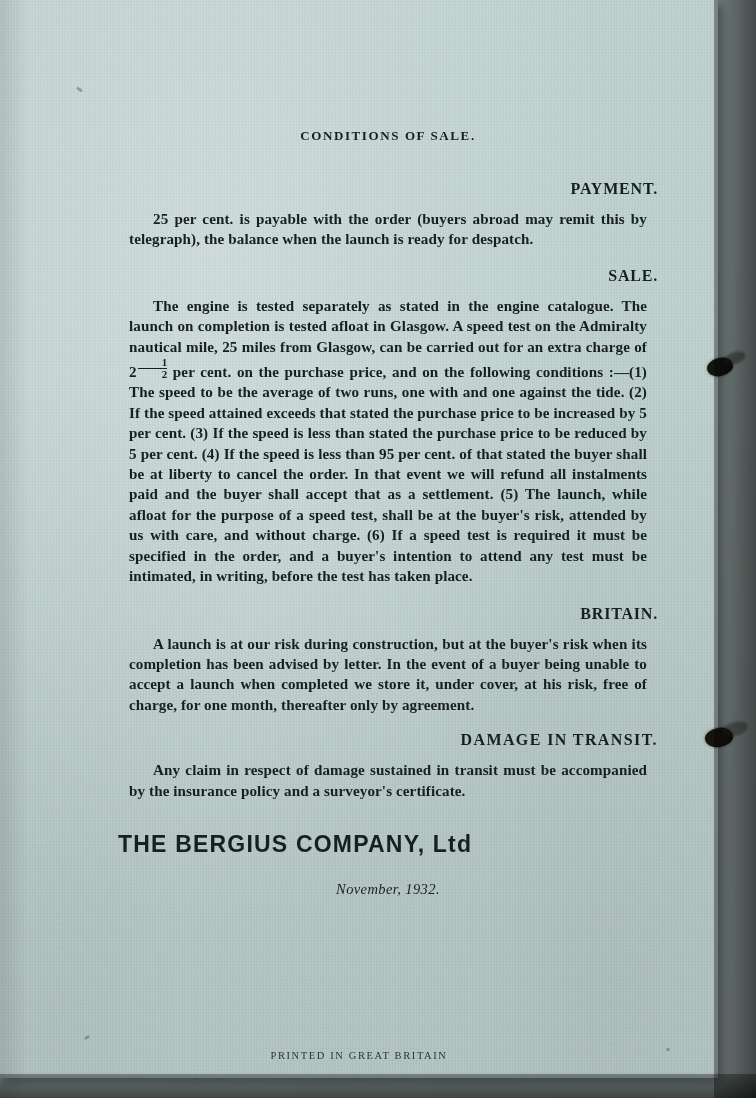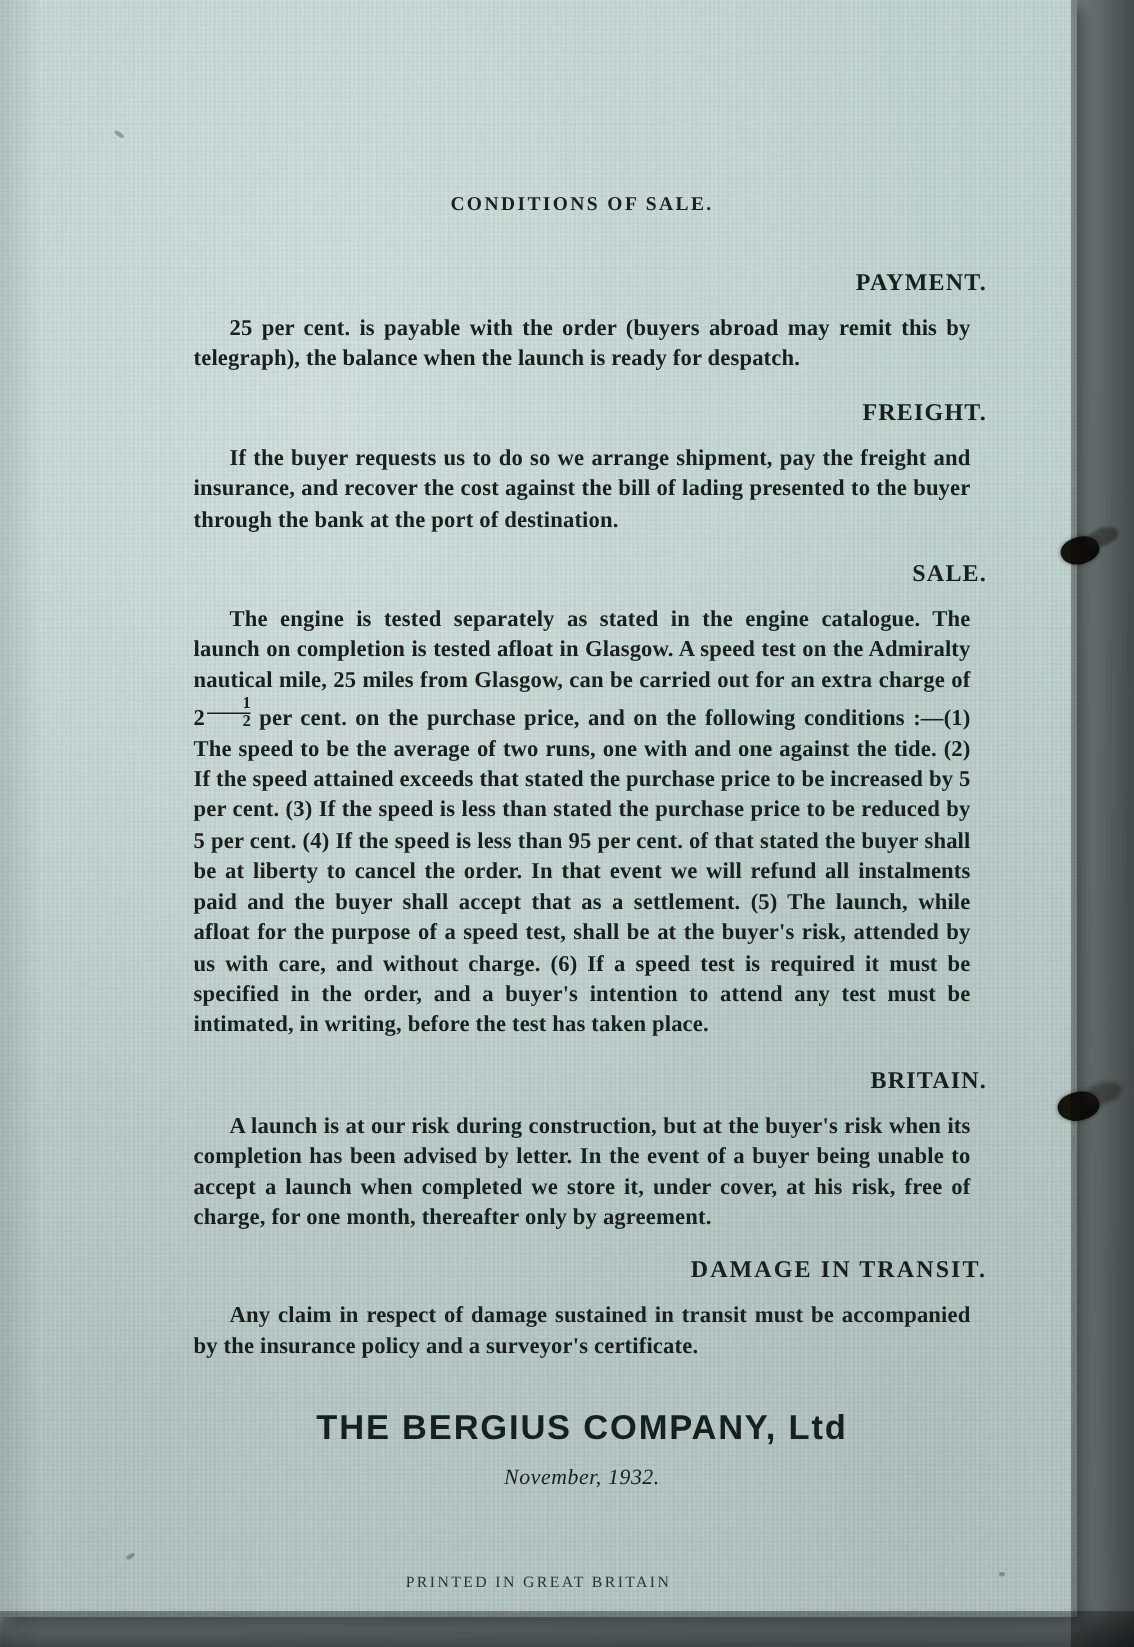--- a/index.html
+++ b/index.html
@@ -93,25 +93,24 @@
     display: inline-block;
     font-size: 11px;
     line-height: 1;
     vertical-align: -1px;
     text-align: center;
     margin-left: 1px;
   }
   .frac .num { display: block; }
   .frac .den { display: block; border-top: 1px solid #17201f; }
   .company {
-    text-align: center;
     font-weight: bold;
     font-size: 23px;
     letter-spacing: 1.2px;
-    margin: 30px 0 12px 0;
+    margin: 30px 0 23px 0;
     font-family: "Liberation Sans", sans-serif;
   }
   .date {
     text-align: center;
     font-style: italic;
     font-size: 14.5px;
     margin: 0;
     letter-spacing: 0.4px;
   }
   .footer {
@@ -185,24 +184,20 @@
 
   <div class="content">
 
     <h1 class="doc-title">CONDITIONS  OF  SALE.</h1>
 
     <div class="block payment">
       <h2 class="sec-head">PAYMENT.</h2>
       <p class="para">25 per cent. is payable with the order (buyers abroad may remit this by telegraph), the balance when the launch is ready for despatch.</p>
     </div>
 
-    <div class="block freight">
-      <h2 class="sec-head">FREIGHT.</h2>
-      <p class="para">If the buyer requests us to do so we arrange shipment, pay the freight and insurance, and recover the cost against the bill of lading presented to the buyer through the bank at the port of destination.</p>
-    </div>
 
     <div class="block tests">
       <h2 class="sec-head">SALE.</h2>
       <p class="para"><span>The engine is tested separately as stated in the engine catalogue.  The launch on completion is tested afloat in Glasgow. A speed test on the Admiralty nautical mile, 25 miles from Glasgow, can be carried out for an extra charge of 2</span><span class="frac"><span class="num">1</span><span class="den">2</span></span><span> per cent. on the purchase price, and on the following conditions :—(1) The speed to be the average of two runs, one with and one against the tide.  (2) If the speed attained exceeds that stated the purchase price to be increased by 5 per cent.  (3) If the speed is less than stated the purchase price to be reduced by 5 per cent.  (4) If the speed is less than 95 per cent. of that stated the buyer shall be at liberty to cancel the order.  In that event we will refund all instalments paid and the buyer shall accept that as a settlement.  (5) The launch, while afloat for the purpose of a speed test, shall be at the buyer's risk, attended by us with care, and without charge. (6) If a speed test is required it must be specified in the order, and a buyer's intention to attend any test must be intimated, in writing, before the test has taken place.</span></p>
     </div>
 
     <div class="block storage">
       <h2 class="sec-head">BRITAIN.</h2>
       <p class="para">A launch is at our risk during construction, but at the buyer's risk when its completion has been advised by letter.  In the event of a buyer being unable to accept a launch when completed we store it, under cover, at his risk, free of charge, for one month, thereafter only by agreement.</p>
     </div>

